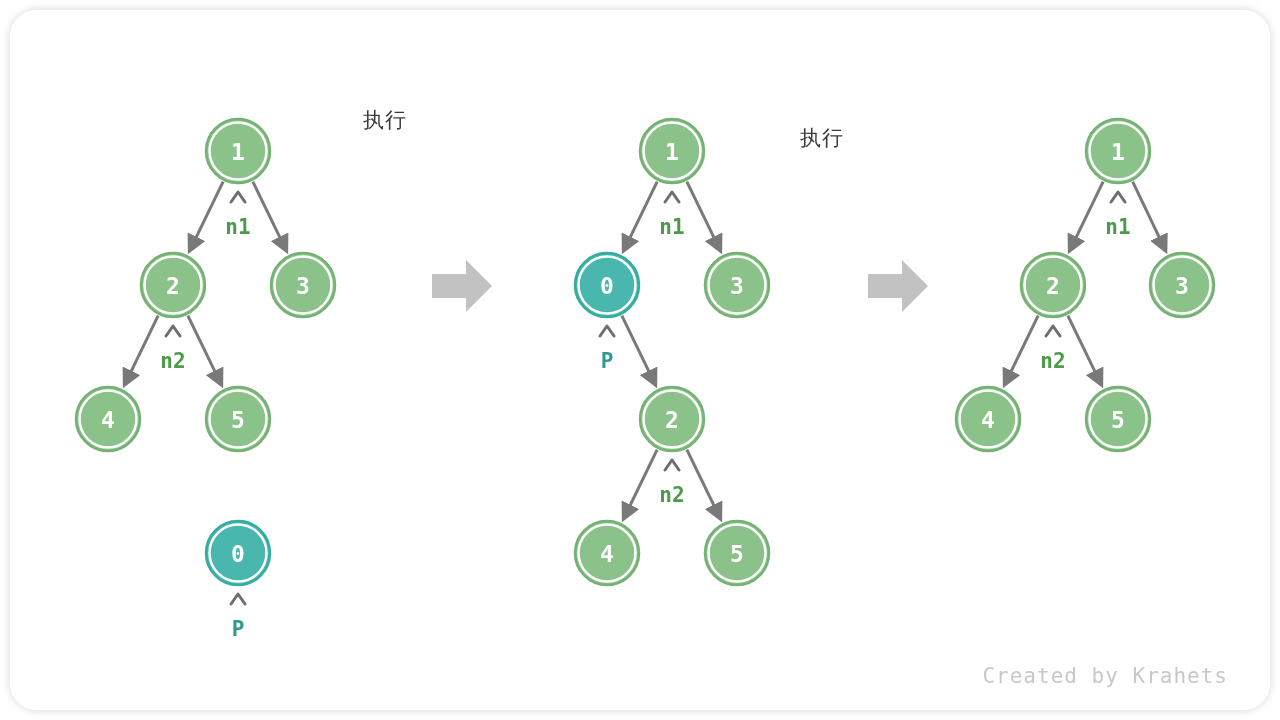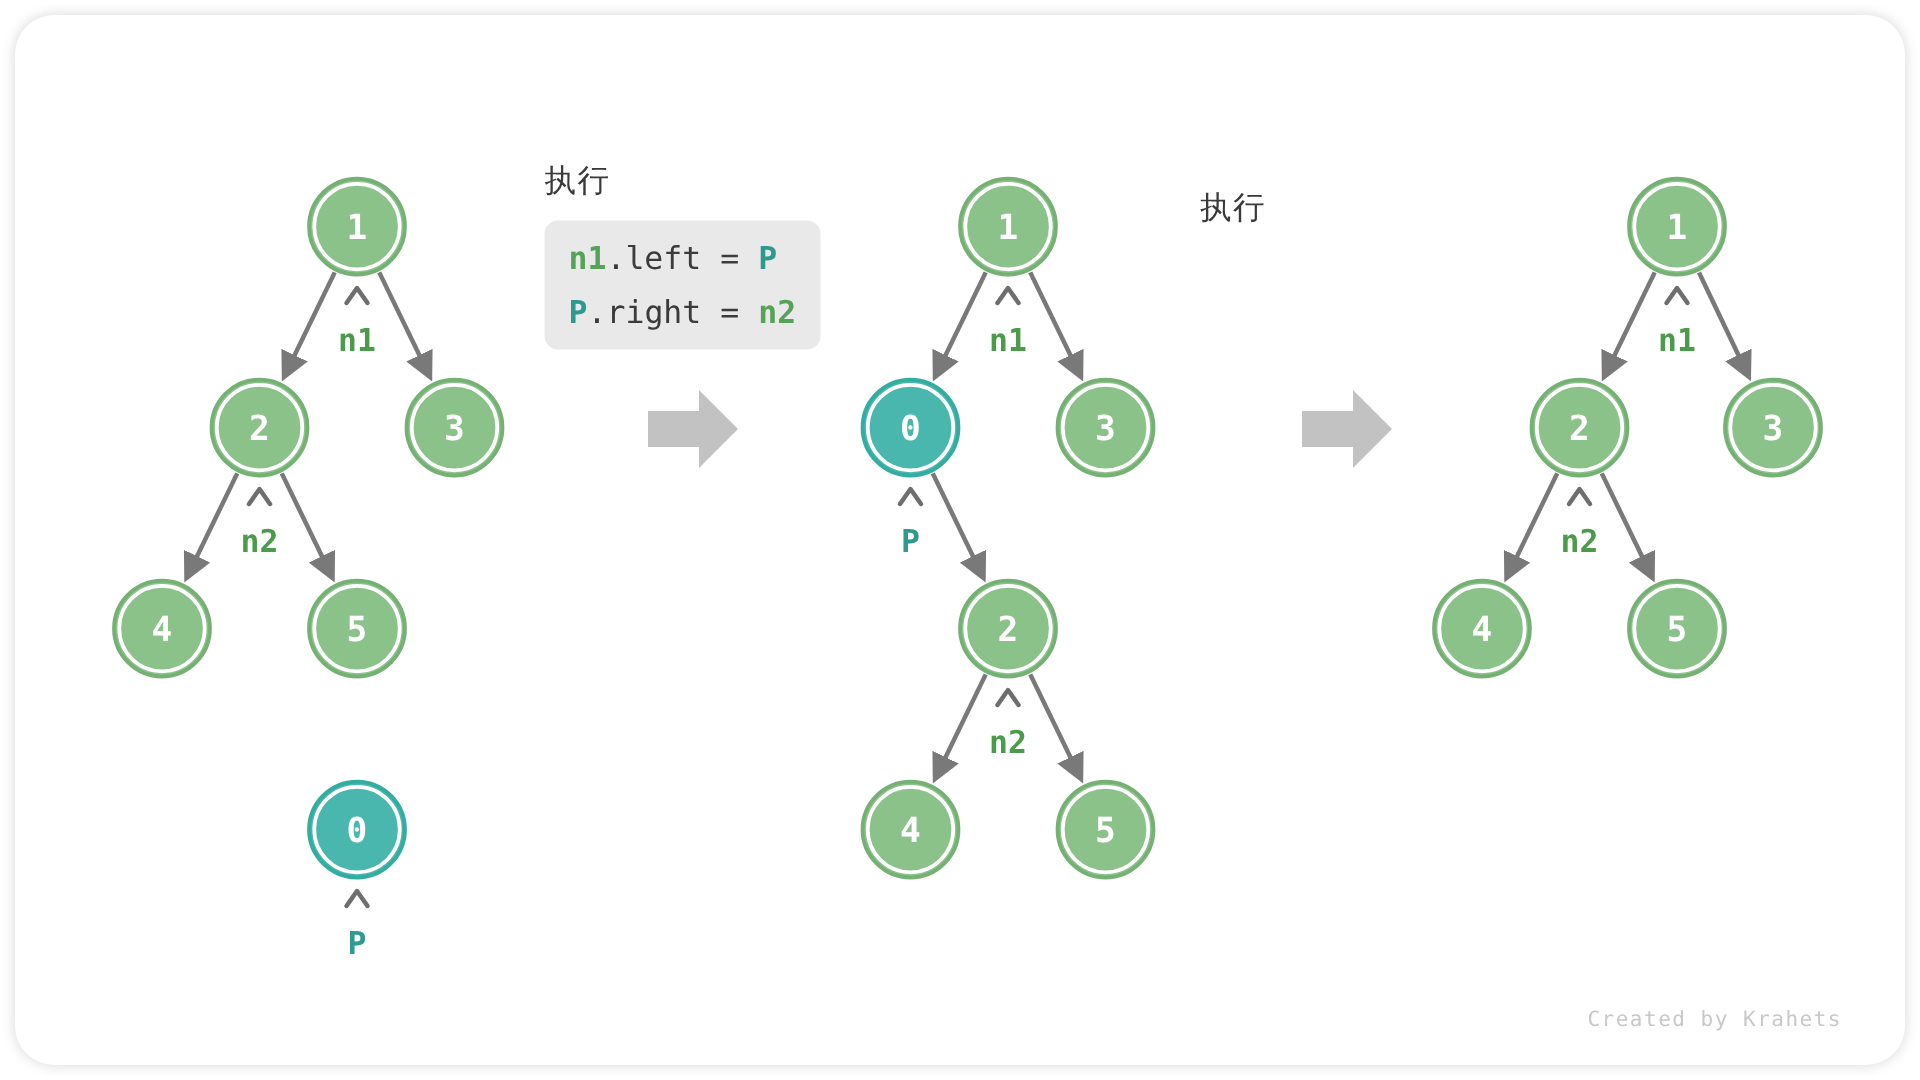--- a/index.html
+++ b/index.html
@@ -11,21 +11,21 @@
   .step-title{font-size:21px;color:var(--title-color,#3a3a3a);font-weight:500;letter-spacing:1px;}
   .code-box{margin-top:13px;background:var(--code-bg,#e9e9e9);border-radius:9px;
             padding:7px 16px;display:inline-block;
             font-family:"DejaVu Sans Mono", monospace;font-size:21px;line-height:36px;
             color:var(--code-plain,#3b3b3b);white-space:pre;}
   .code-line{display:block;}
   .tok-green{color:var(--code-green,#55a357);font-weight:bold;}
   .tok-teal{color:var(--code-teal,#2e9a8f);font-weight:bold;}
   .tok-plain{color:var(--code-plain,#3b3b3b);}
   .watermark{position:absolute;right:42px;bottom:22px;
-             font-family:"DejaVu Sans Mono", monospace;font-size:14px;letter-spacing:1px;
+             font-family:"DejaVu Sans Mono", monospace;font-size:21px;letter-spacing:1px;
              color:var(--watermark-color,#c8c8c8);}
 </style>
 </head>
 <body>
 
 <div class="card">
 
   <svg id="diagram" width="1280" height="720" viewBox="0 0 1280 720">
       <defs>
         <marker id="arrowhead" viewBox="0 0 10 10" refX="8" refY="5" markerWidth="6.5" markerHeight="6.5" orient="auto-start-reverse">
@@ -151,21 +151,20 @@
           <circle cx="1108" cy="409" r="28.5" fill="none" stroke="#ffffff" stroke-width="2.5"></circle>
           <text x="1108" y="410" fill="#FFFFFF" font-size="23" font-weight="bold" text-anchor="middle" dominant-baseline="central" font-family="&quot;DejaVu Sans Mono&quot;, monospace">5</text>
         </g>
       </g>
       <polygon points="422,264 456,264 456,250 482,276 456,302 456,288 422,288" fill="#C2C2C2"></polygon>
       <polygon points="858,264 892,264 892,250 918,276 892,302 892,288 858,288" fill="#C2C2C2"></polygon>
     </svg>
 
   <div class="step" style="left:353px;top:96px;">
     <div class="step-title">执行</div>
-    <div class="code-box"><span class="code-line"><span class="tok-green">n1</span><span class="tok-plain">.left = </span><span class="tok-teal">P</span></span><span class="code-line"><span class="tok-teal">P</span><span class="tok-plain">.right = </span><span class="tok-green">n2</span></span></div>
   </div>
 
   <div class="step" style="left:790px;top:114px;">
     <div class="step-title">执行</div>
   </div>
 
   <div class="watermark">Created by Krahets</div>
 </div>
 
 </body></html>

